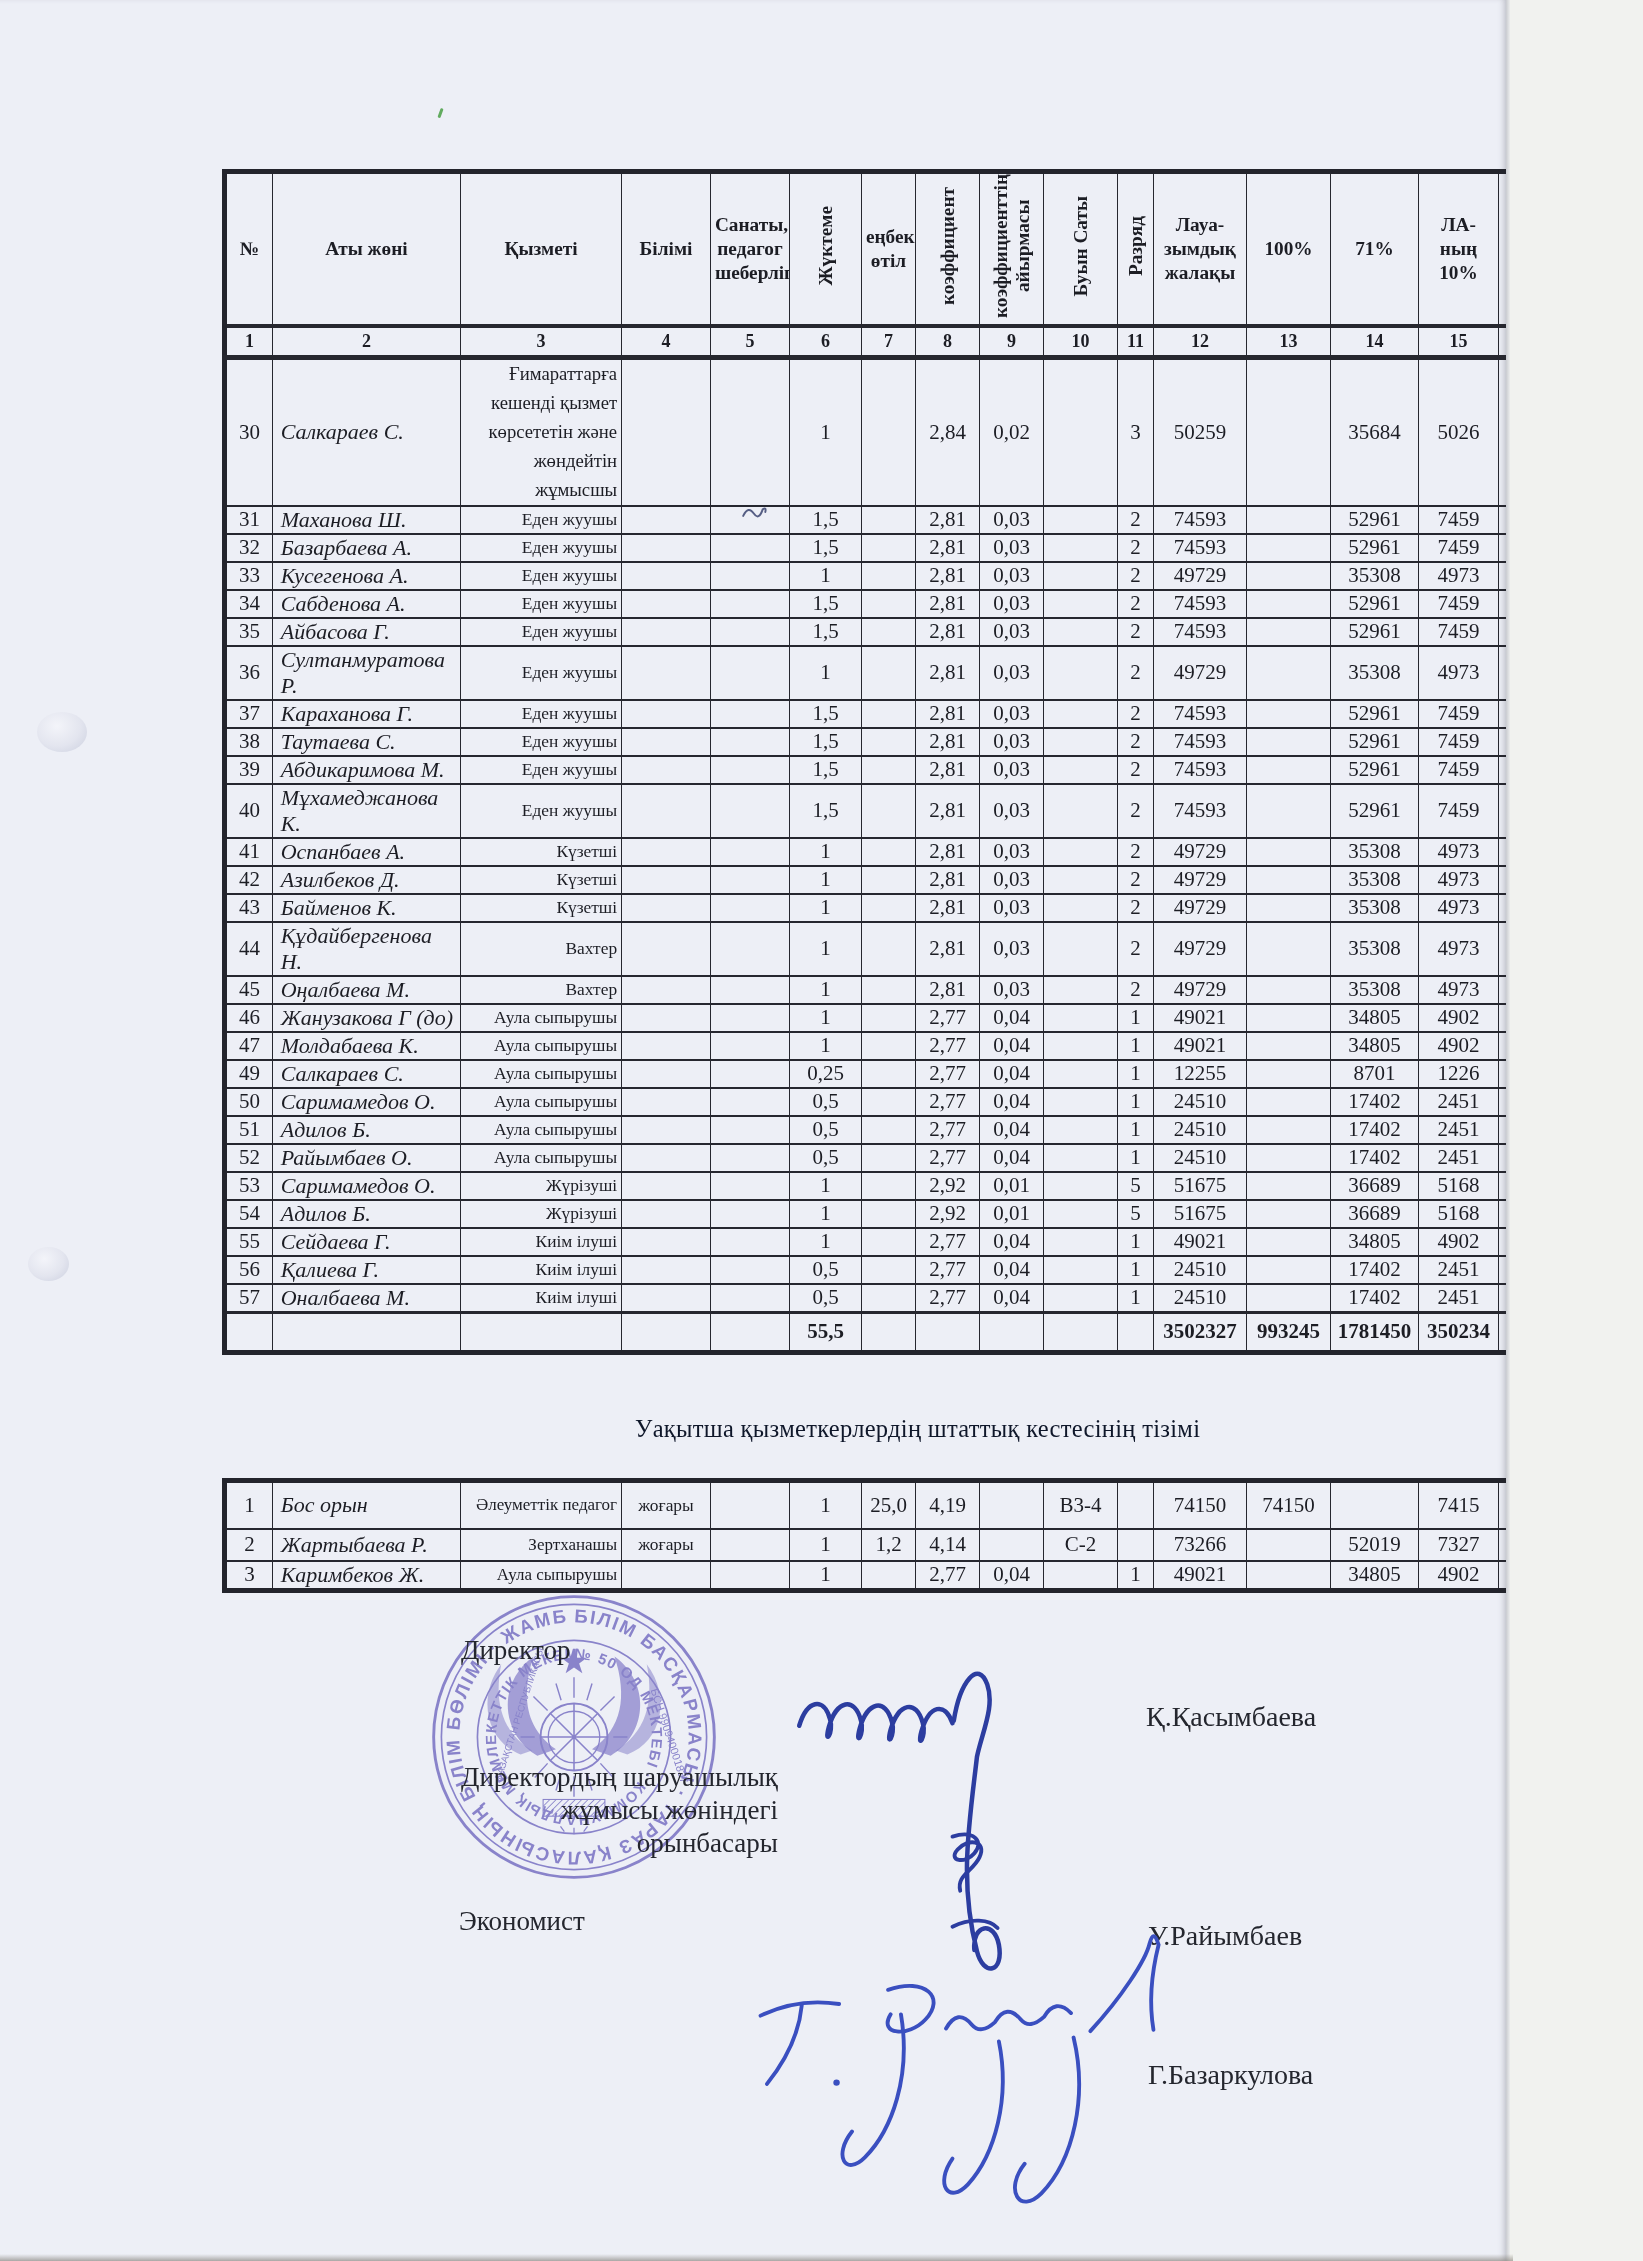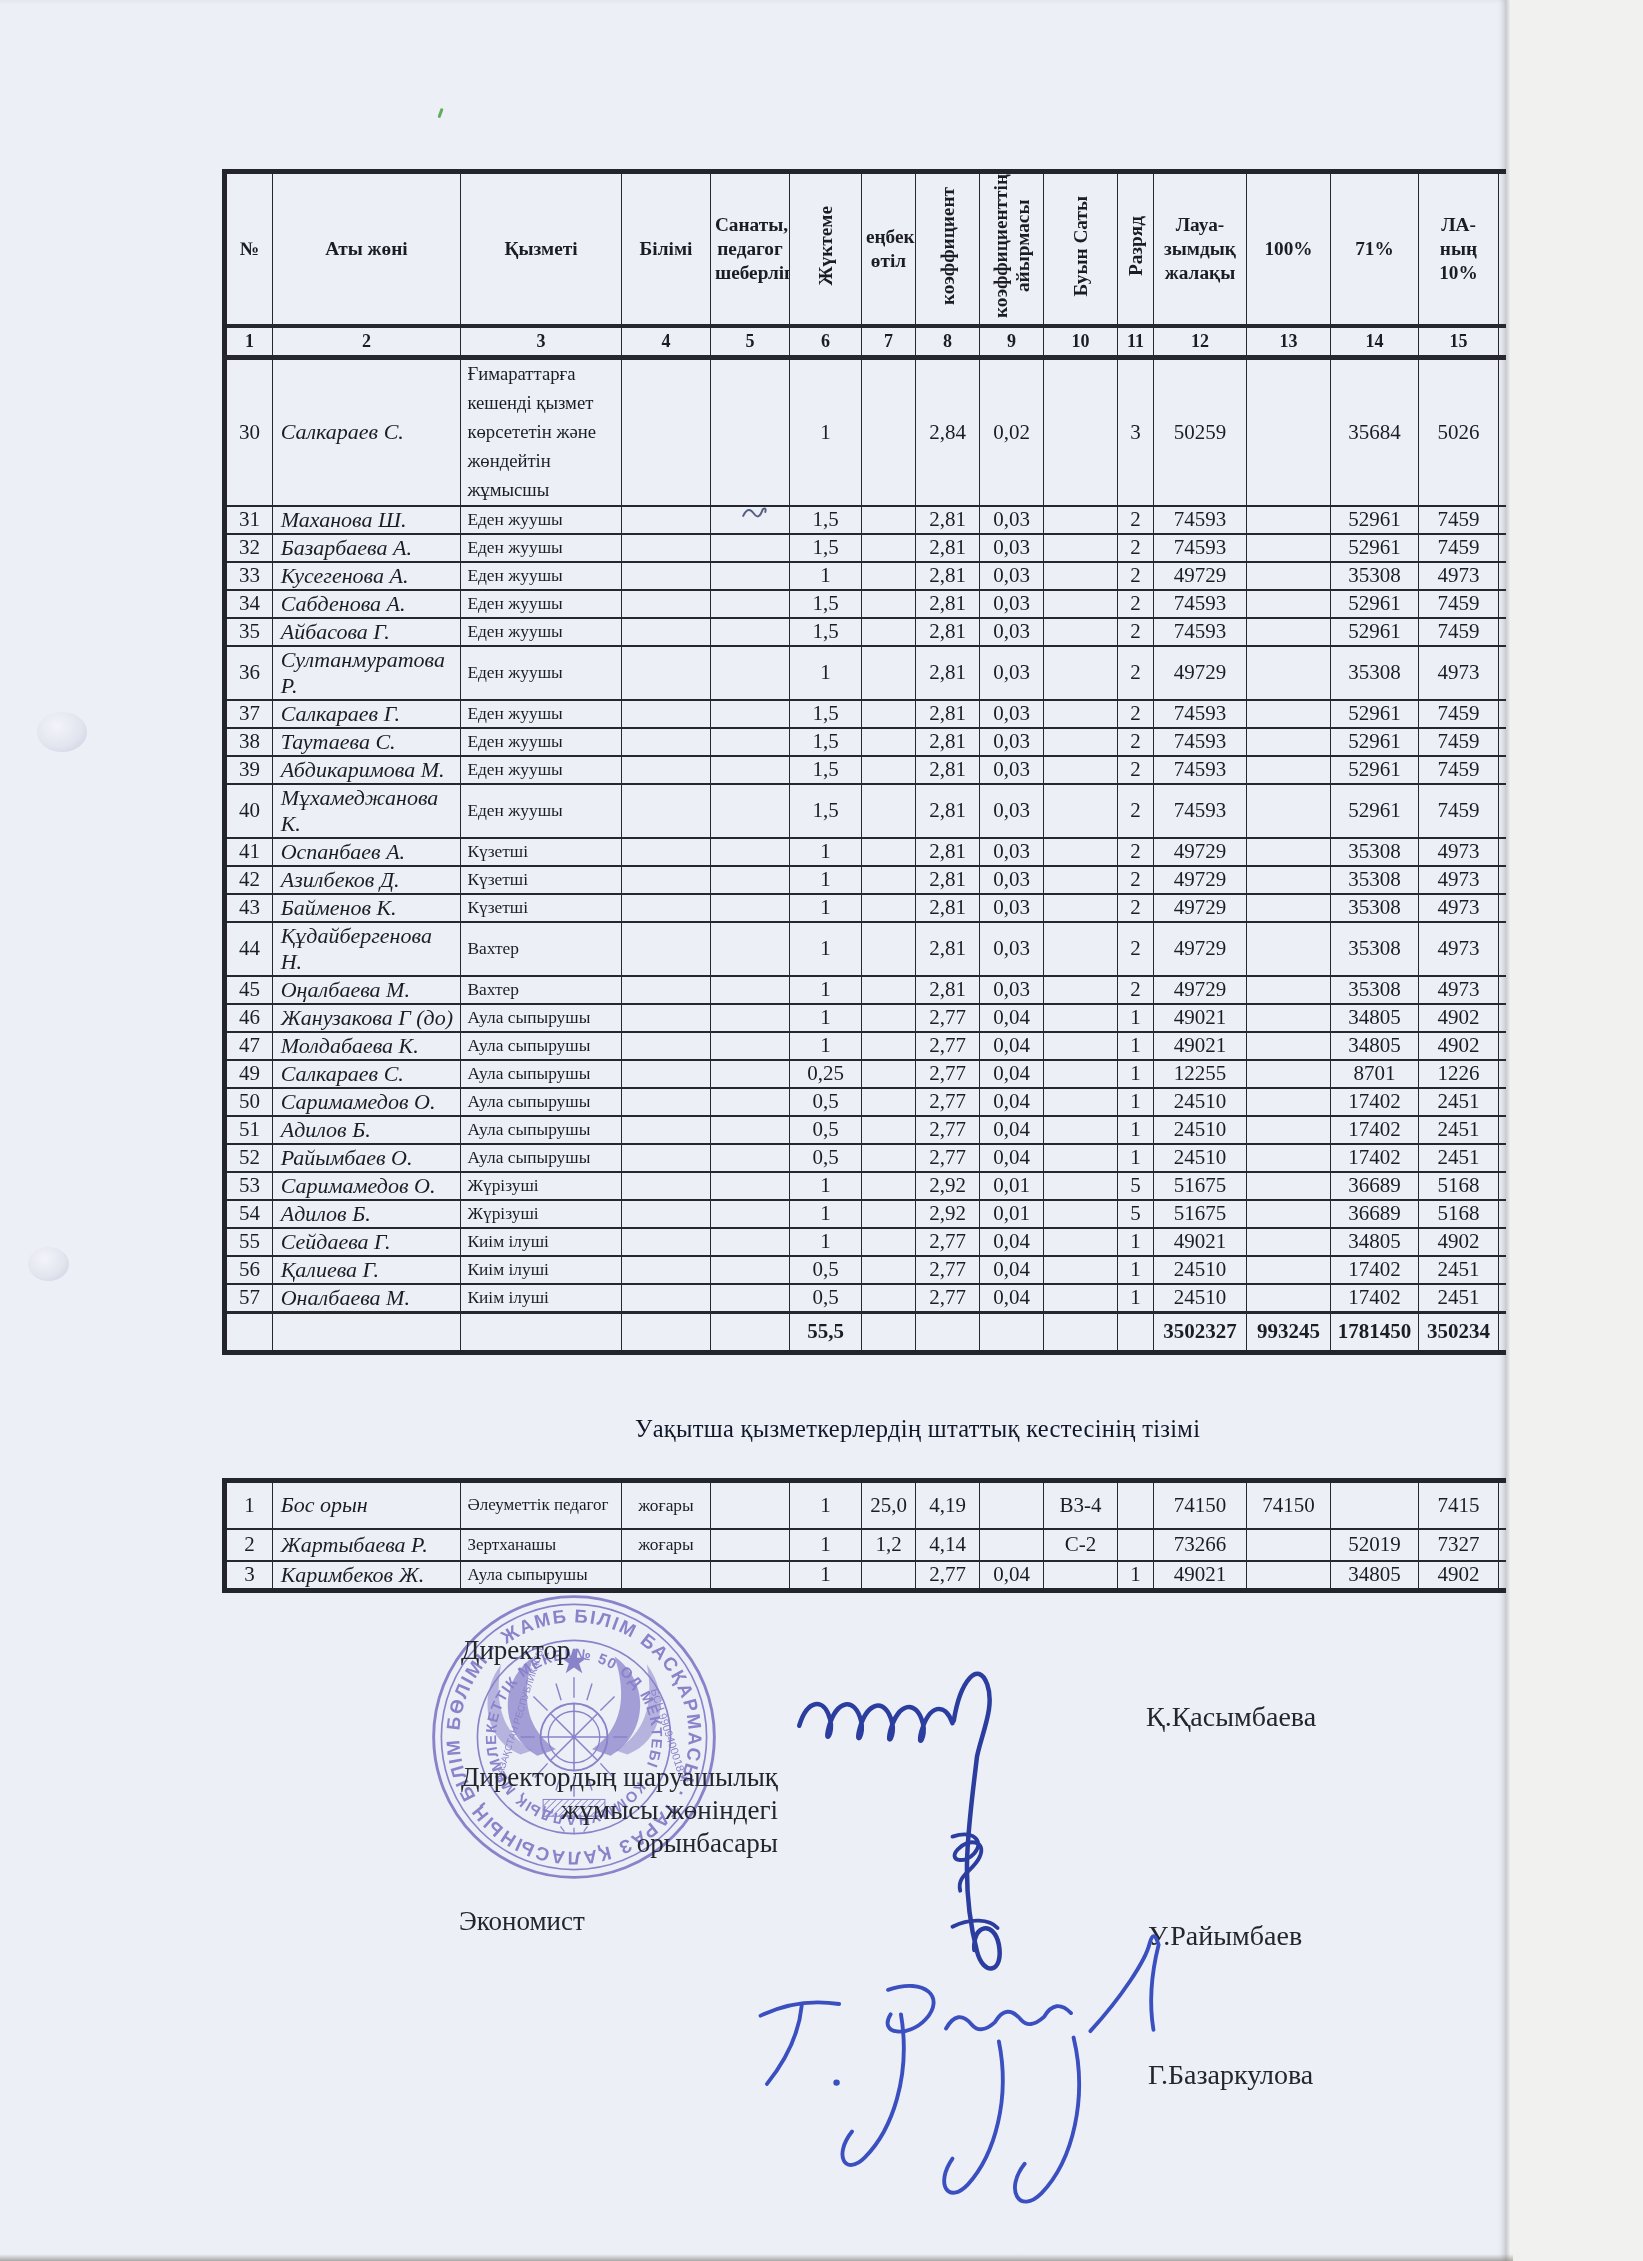--- a/index.html
+++ b/index.html
@@ -22,21 +22,21 @@
   .tbl-wrap{position:absolute;overflow:hidden;}
   table{border-collapse:collapse;table-layout:fixed;background:transparent;}
   table.doc{border:5.2px solid #23242c;}
   td,th{border:2.6px solid #26272f;border-left-width:1.9px;border-right-width:1.9px;
         overflow:hidden;padding:0 3.9px;box-sizing:border-box;}
   th{font-weight:bold;font-size:19.3px;vertical-align:middle;text-align:center;white-space:pre-line;line-height:1.25;}
   .hdr-row th{border-bottom-width:4.5px;height:150px;}
   .num-row td{font-weight:bold;font-size:18px;text-align:center;height:31px;border-bottom-width:5.8px;}
   tbody.data td{font-size:21px;height:28px;text-align:center;vertical-align:middle;}
   tbody.data td.c1{text-align:left;padding-left:7.7px;font-size:22px;font-style:italic;}
-  tbody.data td.c2{text-align:left;padding-left:6.4px;font-size:17.4px;}
+  tbody.data td.c2{text-align:right;padding-left:6.4px;font-size:17.4px;}
   tbody.data tr.tall td{height:134px;}
   tbody.data tr.tall td.c2{font-size:18.7px;line-height:1.55;}
   tr.totals td{font-weight:bold;font-size:21px;text-align:center;height:40px;border-top-width:3.9px;}
   .v{display:inline-block;writing-mode:vertical-rl;transform:rotate(180deg);line-height:1.12;white-space:pre-line;}
   td.c15,th.c15{border-right:none;}
   
   #temp-rows tr:nth-child(1) td{height:48px;}
   #temp-rows tr:nth-child(2) td{height:32px;}
   #temp-rows tr:nth-child(3) td{height:27px;}
   #temp-rows td.c2{font-size:17px;}
@@ -248,21 +248,21 @@
           <td class="c9"></td>
           <td class="c10">2</td>
           <td class="c11">49729</td>
           <td class="c12"></td>
           <td class="c13">35308</td>
           <td class="c14">4973</td>
           <td class="c15"></td>
         </tr>
         <tr>
           <td class="c0">37</td>
-          <td class="c1">Салкараев Г.</td>
+          <td class="c1">Караханова Г.</td>
           <td class="c2">Еден жуушы</td>
           <td class="c3"></td>
           <td class="c4"></td>
           <td class="c5">1,5</td>
           <td class="c6"></td>
           <td class="c7">2,81</td>
           <td class="c8">0,03</td>
           <td class="c9"></td>
           <td class="c10">2</td>
           <td class="c11">74593</td>

